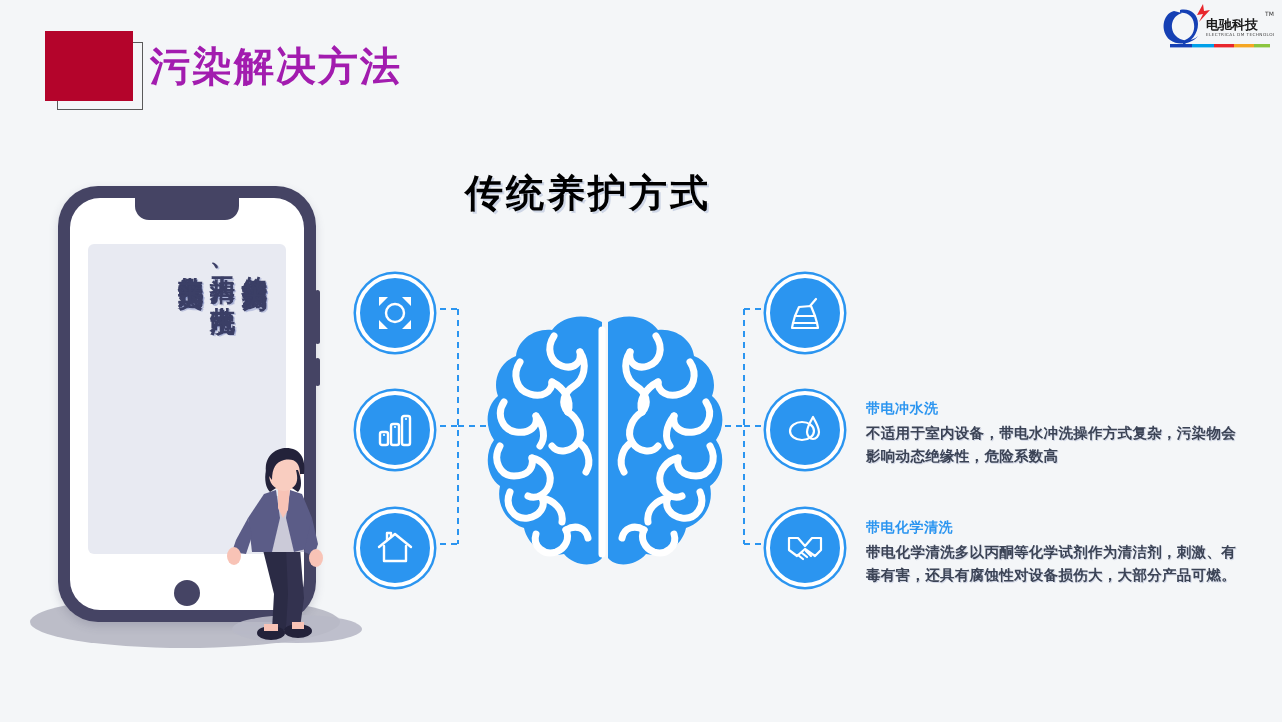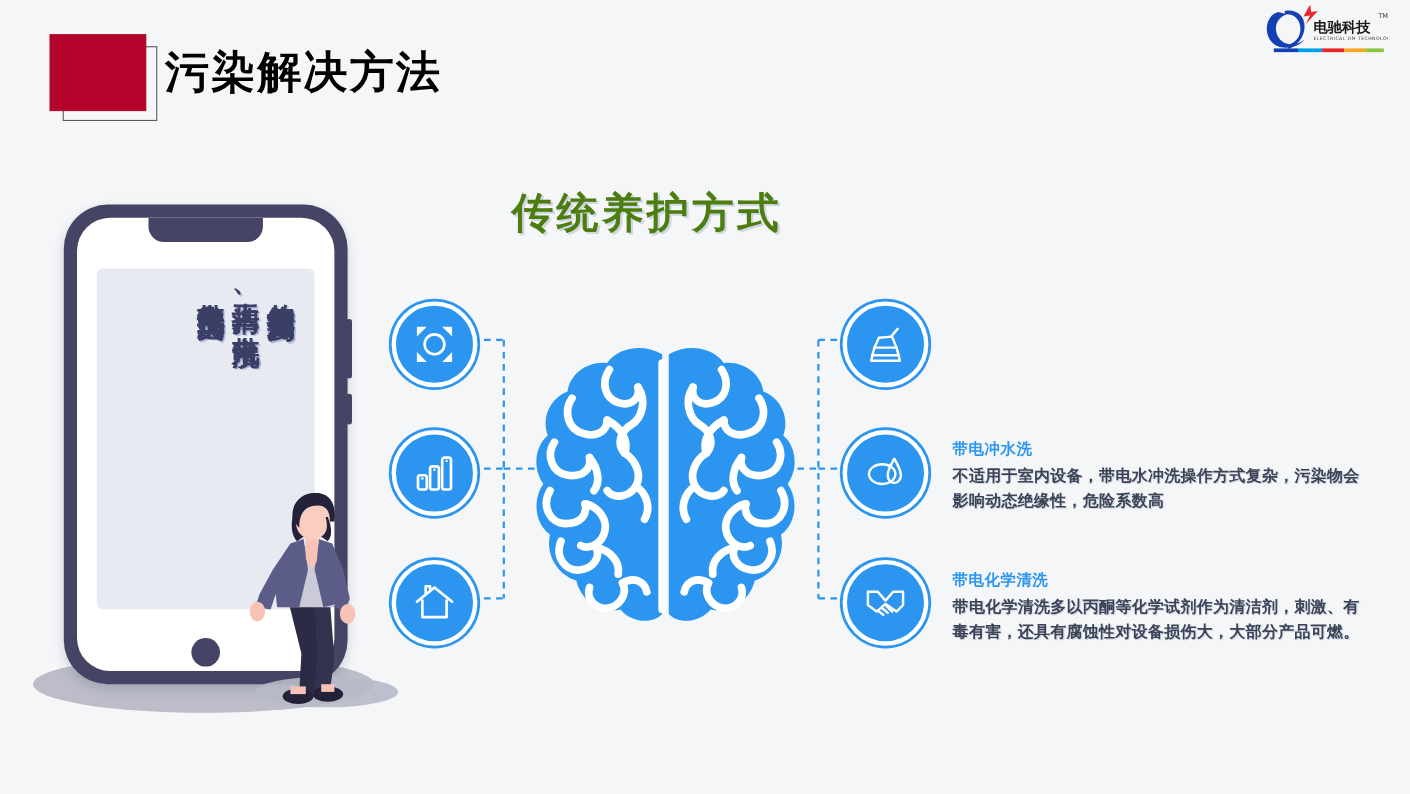--- a/index.html
+++ b/index.html
@@ -19,27 +19,27 @@
   .hdr-sq-fill{
     position:absolute;left:45px;top:31px;width:88px;height:70px;
   }
   .hdr-title{
     position:absolute;left:150px;top:40px;
     font-size:40px;font-weight:700;letter-spacing:2px;
     line-height:52px;white-space:nowrap;
   }
 
   
-  .logo{position:absolute;right:20px;top:2px;width:116px;height:52px;}
+  .logo{position:absolute;right:8px;top:2px;width:116px;height:52px;}
   .logo svg{display:block;}
 
   
   .main-heading{
     position:absolute;left:465px;top:168px;
-    font-size:38px;font-weight:700;color:#4d7c0f;letter-spacing:3px;
+    font-size:38px;font-weight:700;color:#000000;letter-spacing:3px;
     text-shadow:2px 2px 0 rgba(120,140,190,.30);
     white-space:nowrap;
   }
 
   
   .phone-shadow{
     position:absolute;left:30px;top:596px;width:310px;height:52px;
     background:#b2b3c0;border-radius:50%;opacity:.85;
   }
   .phone{
@@ -124,21 +124,21 @@
   .blk2{left:866px;top:400px;}
   .blk3{left:866px;top:519px;}
 </style>
 </head>
 <body>
 
 <div class="slide">
 
   <div class="hdr-sq-outline"></div>
   <div class="hdr-sq-fill" style="background:#b4042b"></div>
-  <div class="hdr-title" style="color:#000000">污染解决方法</div>
+  <div class="hdr-title" style="color:#a21caf">污染解决方法</div>
 
   <div class="logo">
     <svg width="116" height="52" viewBox="0 0 116 52">
       <path d="M16 9 C4 12 2 30 12 38 C20 44 34 42 40 34 C34 40 22 40 17 33 C11 25 14 14 24 11 Z" fill="#1540b4"></path>
       <path d="M22 8 C32 6 40 12 40 22 C40 32 33 40 24 43 L27 38 C34 35 37 29 36 22 C35 14 29 10 22 11 Z" fill="#1540b4"></path>
       <path d="M45 2 L39 13 L45 12 L41 20 L52 8 L46 9 Z" fill="#e8262c"></path>
       <text x="48" y="27" font-family="&quot;DejaVu Sans&quot;,sans-serif" font-size="13" font-weight="700" fill="#1a1a1a">电驰科技</text>
       <text x="107" y="14" font-family="&quot;DejaVu Sans&quot;,sans-serif" font-size="6" fill="#333">TM</text>
       <text x="48" y="34" font-family="&quot;DejaVu Sans&quot;,sans-serif" font-size="4.2" letter-spacing="0.4" fill="#444">ELECTRICAL DM TECHNOLOGY</text>
       <g>

